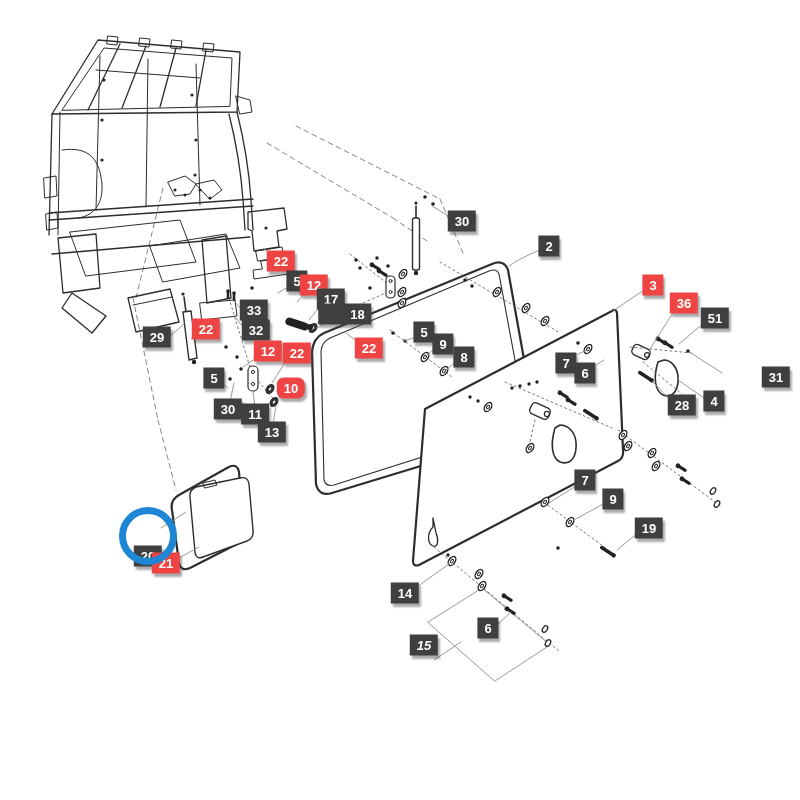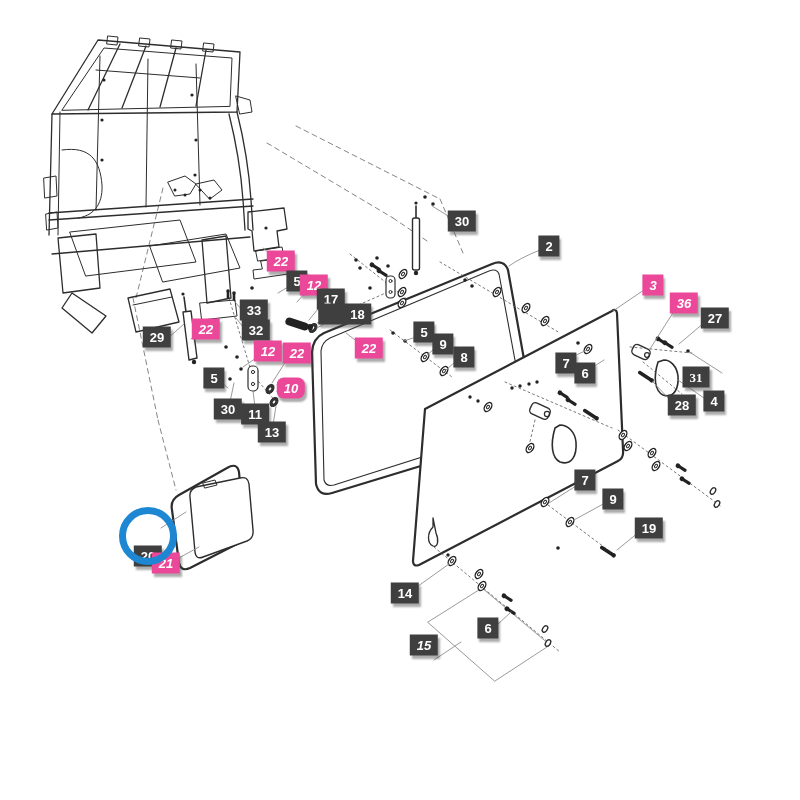--- a/index.html
+++ b/index.html
@@ -5,21 +5,21 @@
   html,body{margin:0;padding:0;background:#ffffff;}
   #stage{position:relative;width:800px;height:800px;background:#ffffff;overflow:hidden;
          font-family:"Liberation Sans",sans-serif;}
   #artwork{position:absolute;left:0;top:0;z-index:1;}
   #labels{position:absolute;left:0;top:0;width:800px;height:800px;z-index:3;}
   .label{position:absolute;transform:translate(-50%,-50%);
          font:bold 13px "Liberation Sans",sans-serif;color:#fff;
          padding:4px 7px;line-height:1;text-align:left;cursor:pointer;
          box-shadow:2px 3px 2px rgba(70,70,70,.45);}
   .dark{background:#3f3f3f;}
-  .cyan{background:#ec4899;font-style:italic;}
+  .cyan{background:#ef4444;}
   .highlight-circle{position:absolute;width:44px;height:44px;border-radius:50%;
          border:7px solid #1d87d3;transform:translate(-50%,-50%);
          z-index:4;pointer-events:none;background:transparent;}
 </style>
 </head>
 <body>
 
 <div id="stage">
 
 <svg id="artwork" width="800" height="800" viewBox="0 0 800 800" fill="none" stroke="#2d2d2d" stroke-width="1.3" stroke-linecap="round" stroke-linejoin="round">
@@ -344,22 +344,22 @@
       <div class="label dark" style="left: 157px; top: 337px;">29</div>
       <div class="label cyan" style="left: 206px; top: 329px;">22</div>
       <div class="label cyan" style="left: 268px; top: 351px;">12</div>
       <div class="label cyan" style="left: 297px; top: 353px;">22</div>
       <div class="label cyan" style="left: 369px; top: 348px;">22</div>
       <div class="label dark" style="left: 424px; top: 332px;">5</div>
       <div class="label dark" style="left: 443px; top: 344px;">9</div>
       <div class="label dark" style="left: 464px; top: 357px;">8</div>
       <div class="label cyan" style="left: 653px; top: 285px;">3</div>
       <div class="label cyan" style="left: 684px; top: 303px;">36</div>
-      <div class="label dark" style="left: 715px; top: 318px;">27</div>
-      <div class="label dark" style="left: 696px; top: 377px; font-family: Liberation Serif, serif;">31</div>
+      <div class="label dark" style="left: 715px; top: 318px;">51</div>
+      <div class="label dark" style="left: 776px; top: 377px;">31</div>
       <div class="label dark" style="left: 714px; top: 401px;">4</div>
       <div class="label dark" style="left: 682px; top: 405px;">28</div>
       <div class="label dark" style="left: 566px; top: 363px;">7</div>
       <div class="label dark" style="left: 585px; top: 373px;">6</div>
       <div class="label dark" style="left: 214px; top: 378px;">5</div>
       <div class="label cyan" style="left: 291px; top: 388px; border-radius: 7px;">10</div>
       <div class="label dark" style="left: 228px; top: 409px;">30</div>
       <div class="label dark" style="left: 255px; top: 414px;">11</div>
       <div class="label dark" style="left: 272px; top: 432px;">13</div>
       <div class="label dark" style="left: 585px; top: 480px;">7</div>

